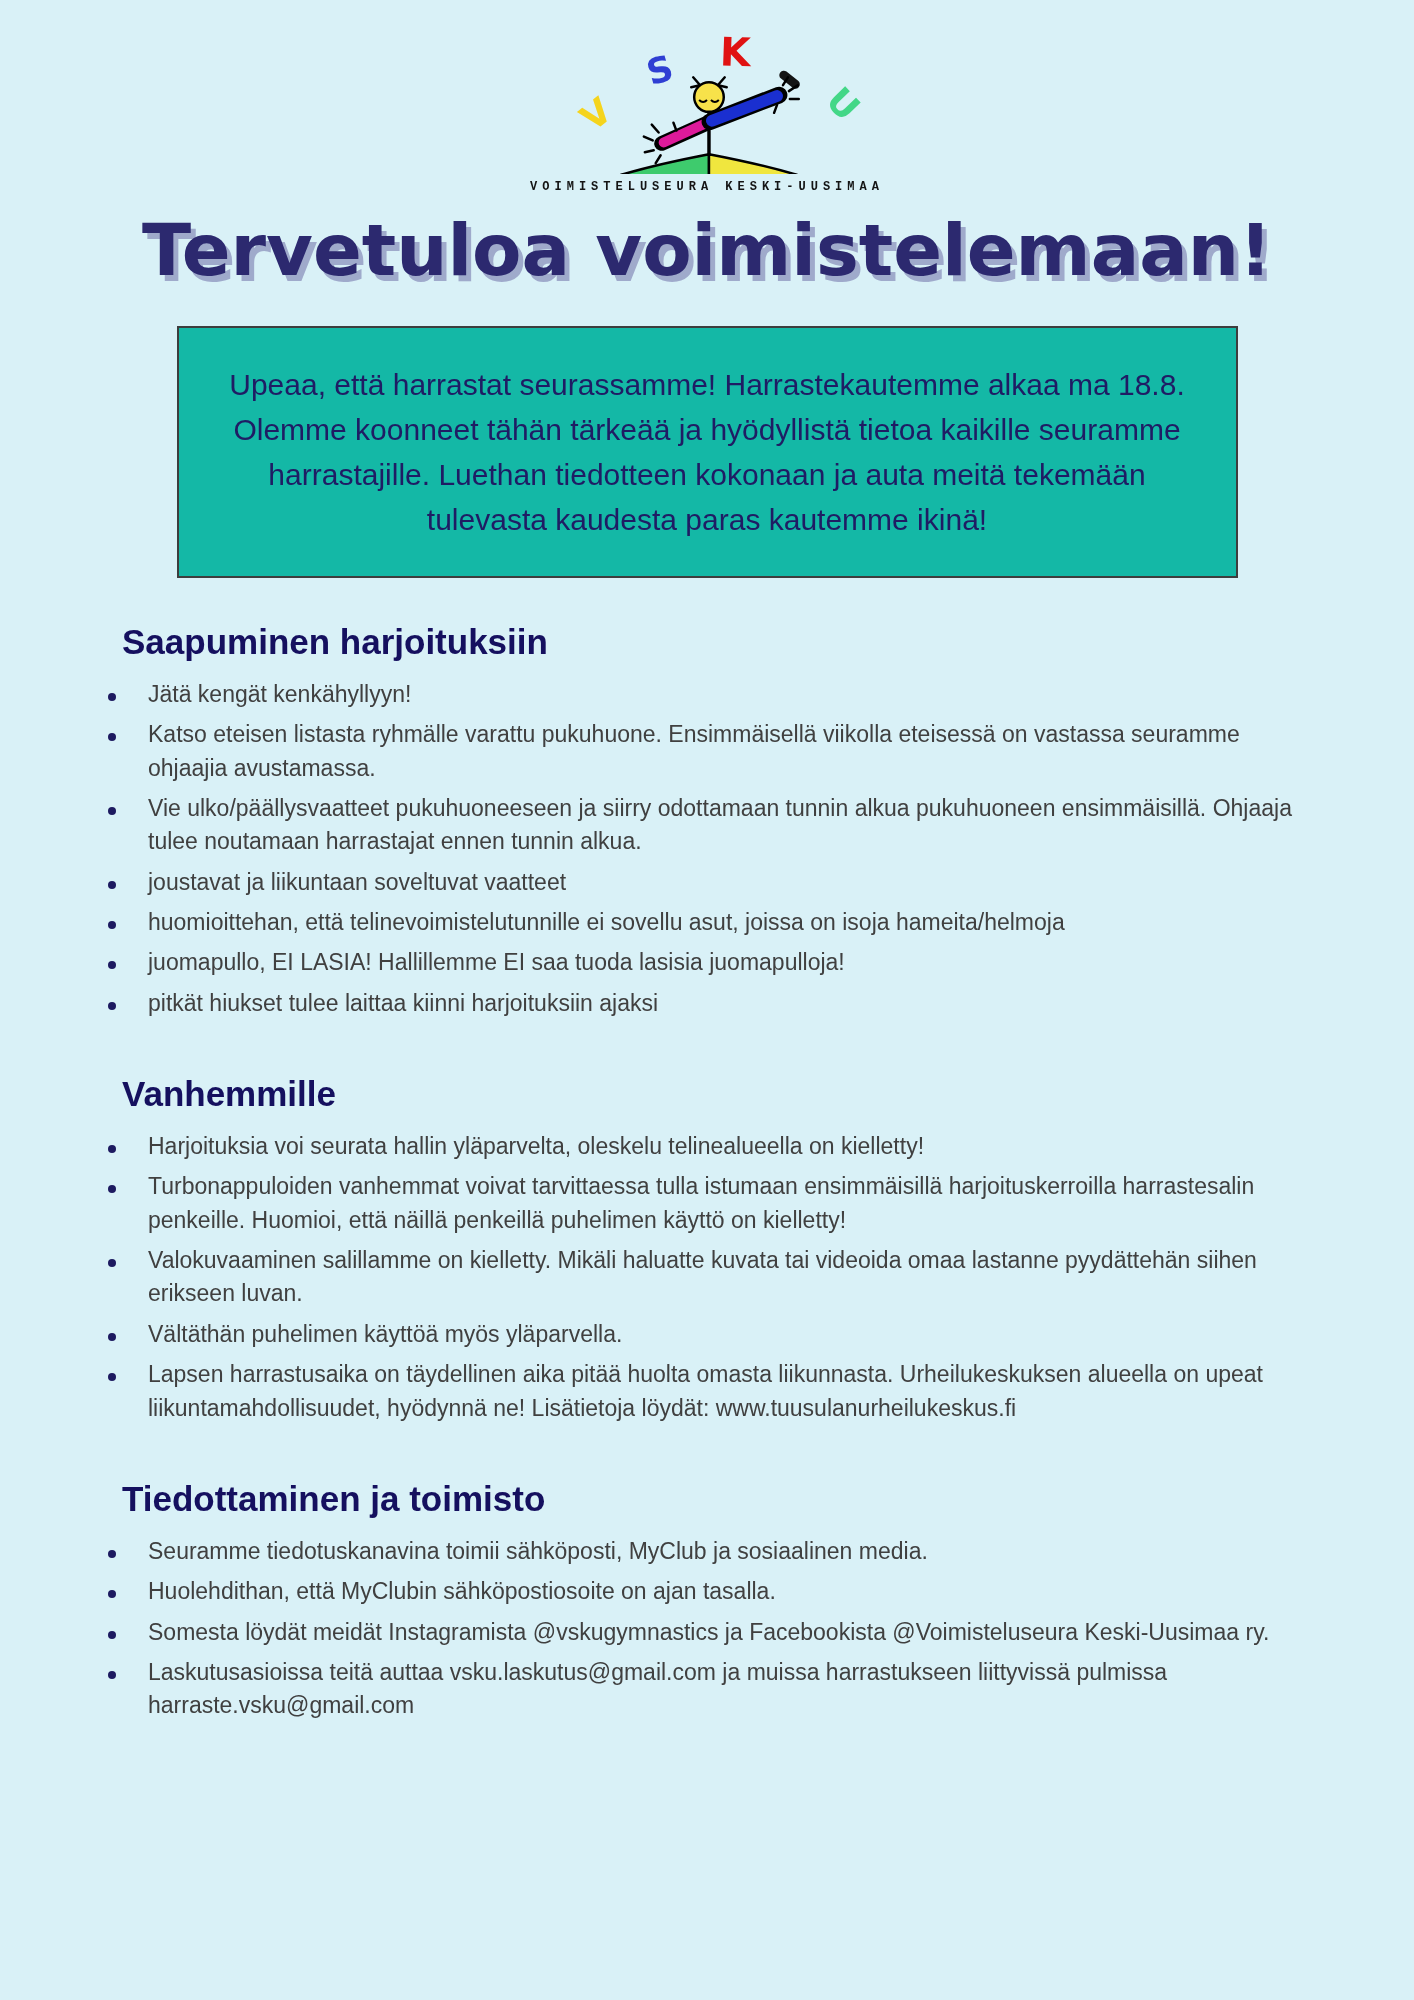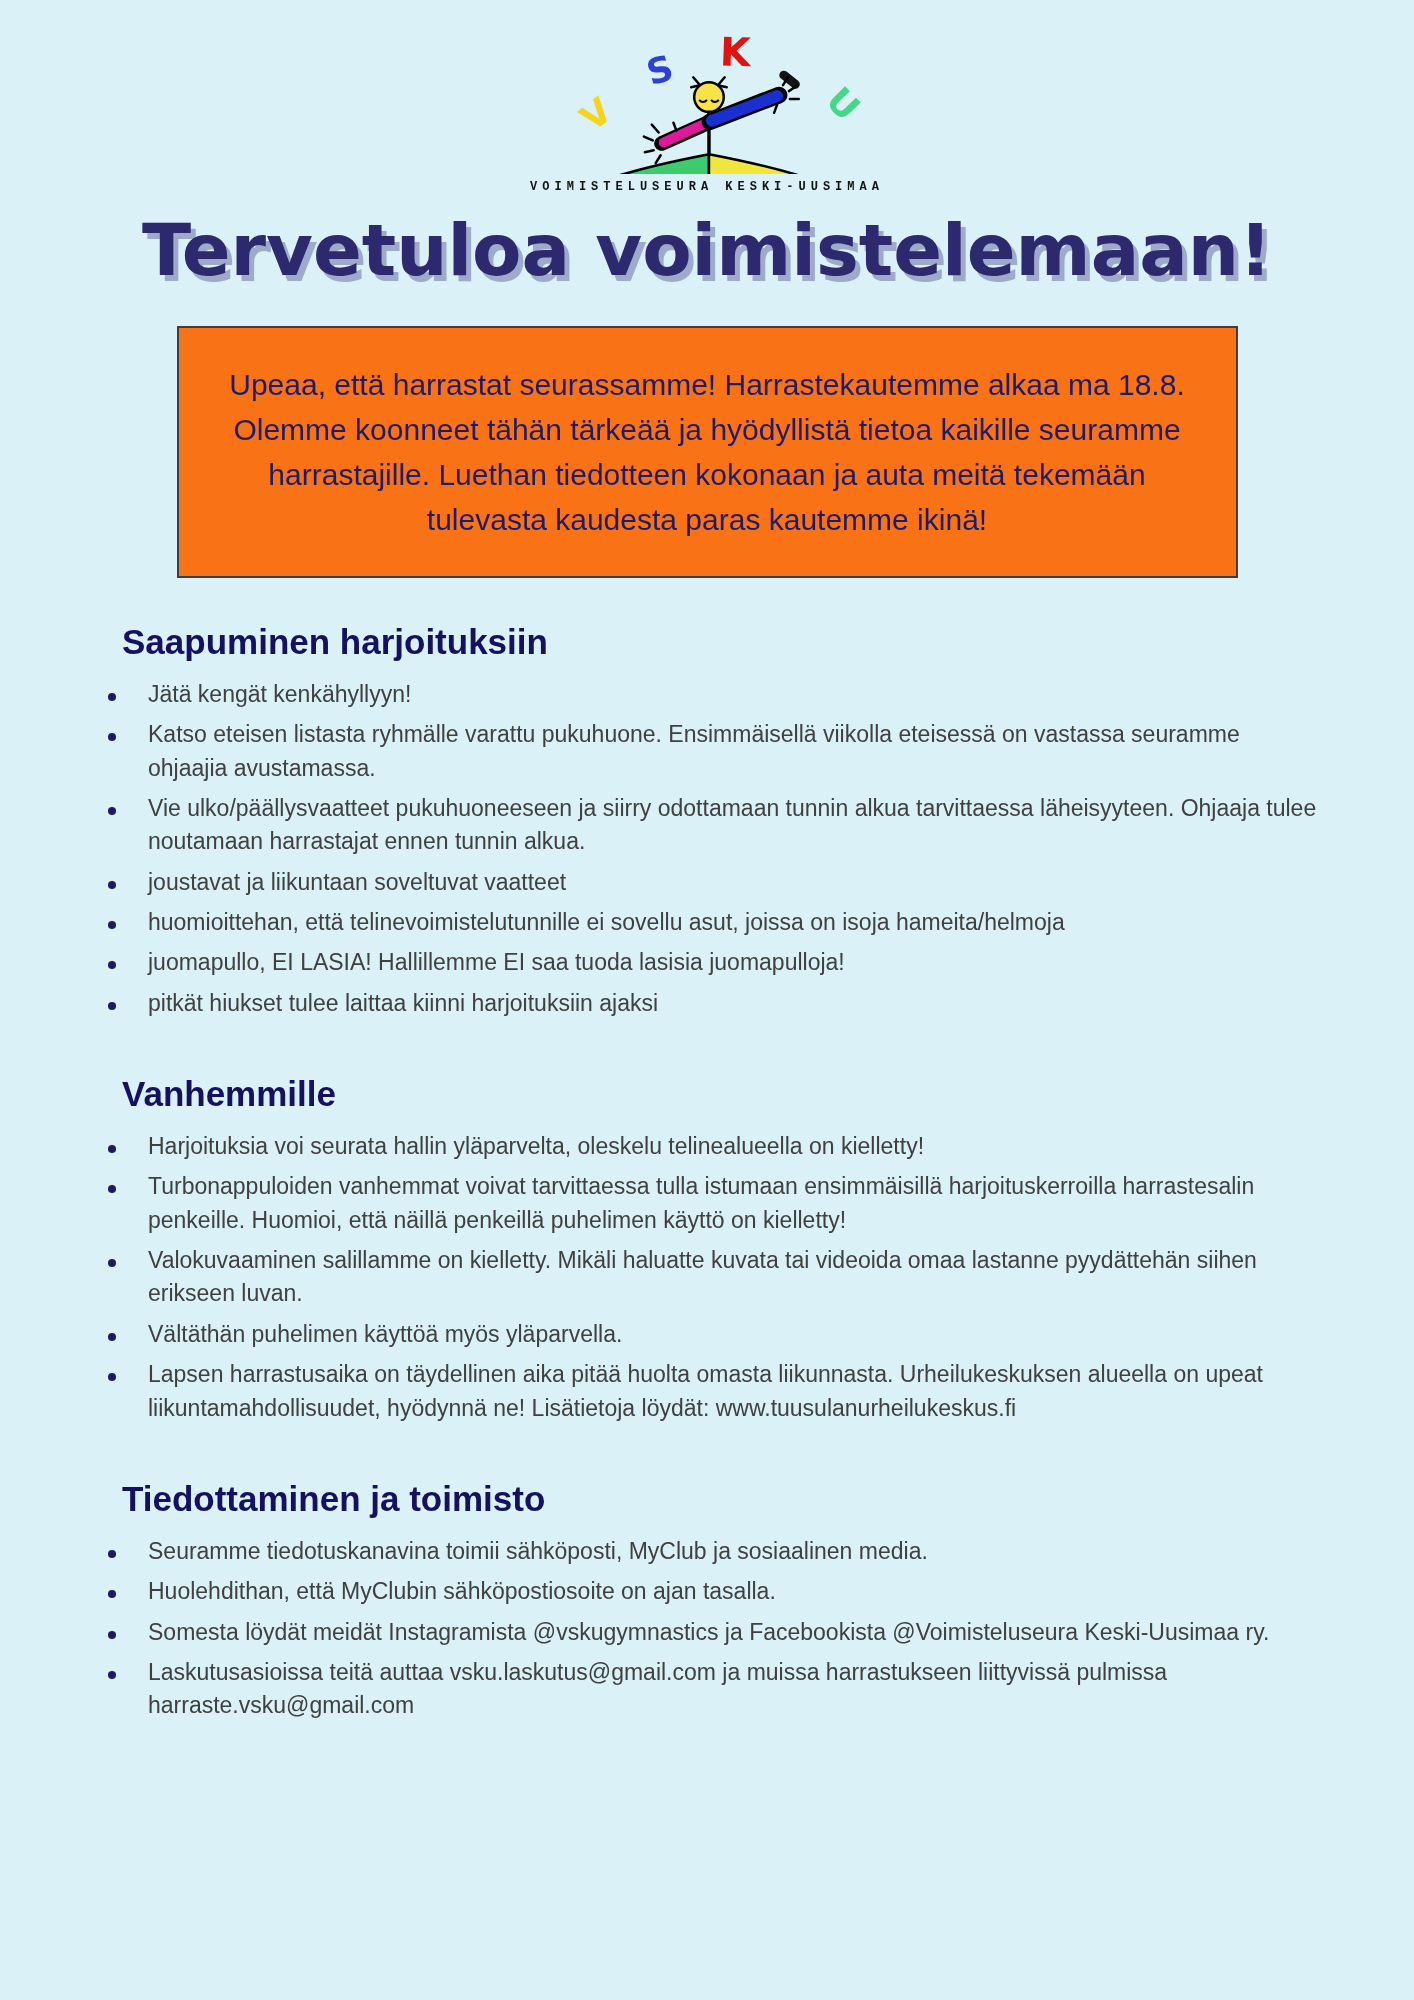--- a/index.html
+++ b/index.html
@@ -34,21 +34,21 @@
     font-size: 72px;
     letter-spacing: 0px;
     color: #2c296f;
     text-shadow: 5px 6px 0 rgba(112,112,168,0.55);
   }
   
   .intro-box {
     width: 1005px;
     margin: 34px auto 0;
     border: 2px solid #3d3d3d;
-    background: #f97316;
+    background: #14b8a6;
     padding: 34px 26px;
     text-align: center;
     font-size: 30px;
     line-height: 1.5;
     color: #1f1c64;
   }
   
   .content { padding: 0 96px; }
   .section-heading {
     font-size: 35px;
@@ -137,21 +137,21 @@
 
   <div class="intro-box">Upeaa, että harrastat seurassamme! Harrastekautemme alkaa ma 18.8. Olemme koonneet tähän tärkeää ja hyödyllistä tietoa kaikille seuramme harrastajille. Luethan tiedotteen kokonaan ja auta meitä tekemään tulevasta kaudesta paras kautemme ikinä!</div>
 
   <div class="content">
 
     <div class="section">
       <div class="section-heading">Saapuminen harjoituksiin</div>
       <ul class="bullets">
         <li>Jätä kengät kenkähyllyyn!</li>
         <li>Katso eteisen listasta ryhmälle varattu pukuhuone. Ensimmäisellä viikolla eteisessä on vastassa seuramme ohjaajia avustamassa.</li>
-        <li>Vie ulko/päällysvaatteet pukuhuoneeseen ja siirry odottamaan tunnin alkua tarvittaessa läheisyyteen. Ohjaaja tulee noutamaan harrastajat ennen tunnin alkua.</li>
+        <li>Vie ulko/päällysvaatteet pukuhuoneeseen ja siirry odottamaan tunnin alkua pukuhuoneen ensimmäisillä. Ohjaaja tulee noutamaan harrastajat ennen tunnin alkua.</li>
       </ul>
     </div>
 
     <div class="section">
       <ul class="bullets">
         <li>joustavat ja liikuntaan soveltuvat vaatteet</li>
         <li>huomioittehan, että telinevoimistelutunnille ei sovellu asut, joissa on isoja hameita/helmoja</li>
         <li>juomapullo, EI LASIA! Hallillemme EI saa tuoda lasisia juomapulloja!</li>
         <li>pitkät hiukset tulee laittaa kiinni harjoituksiin ajaksi</li>
       </ul>

